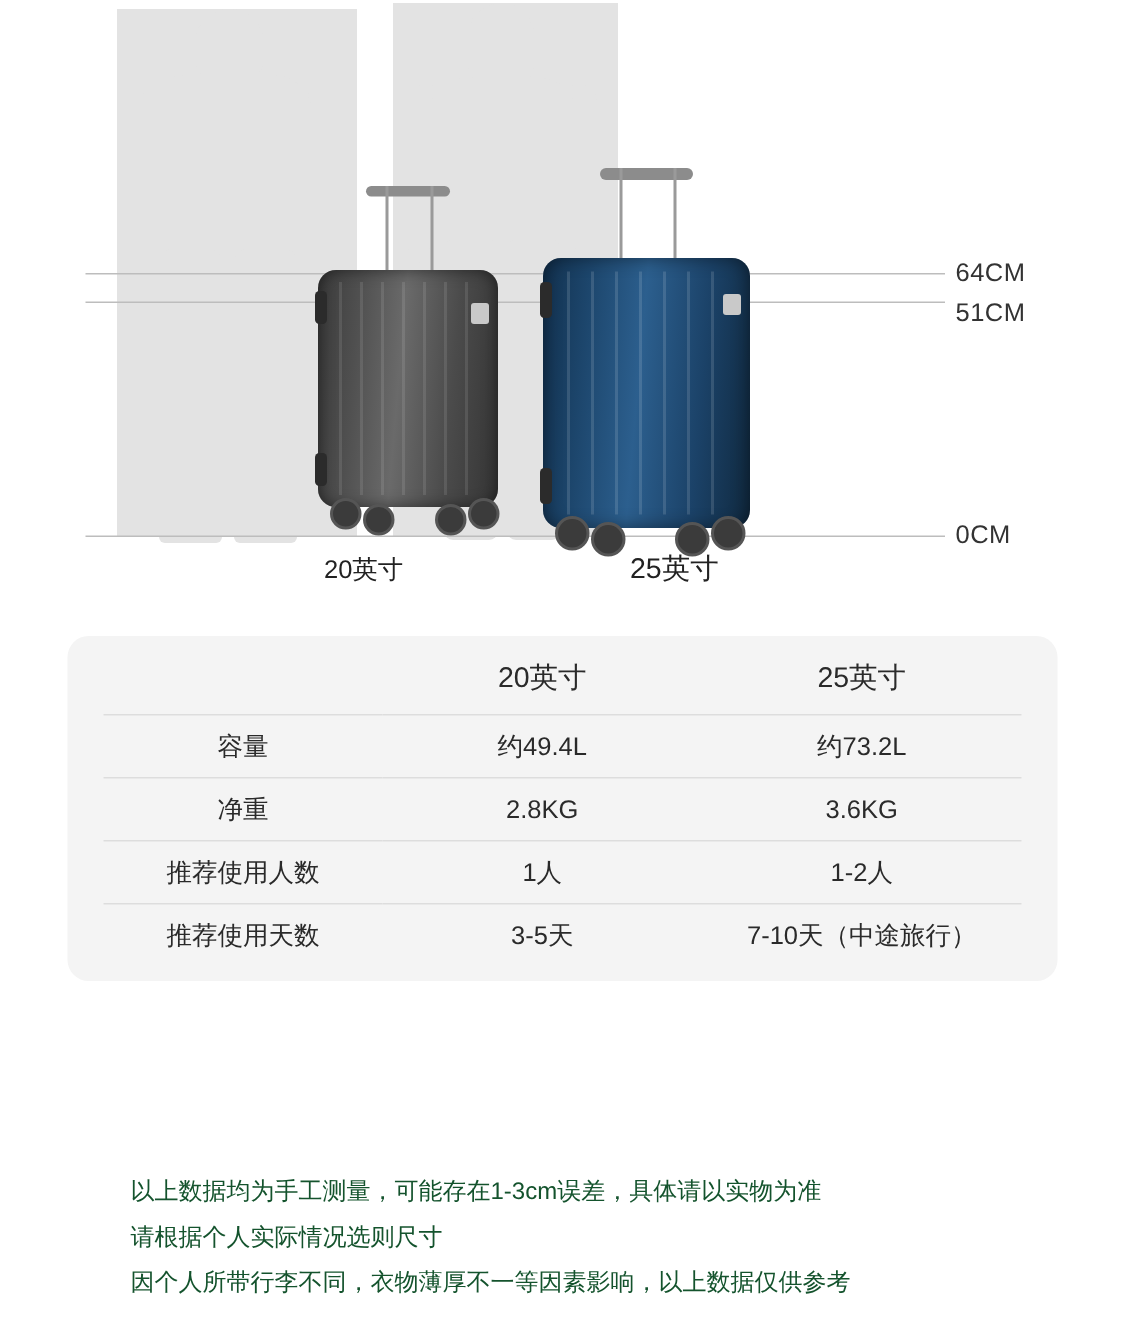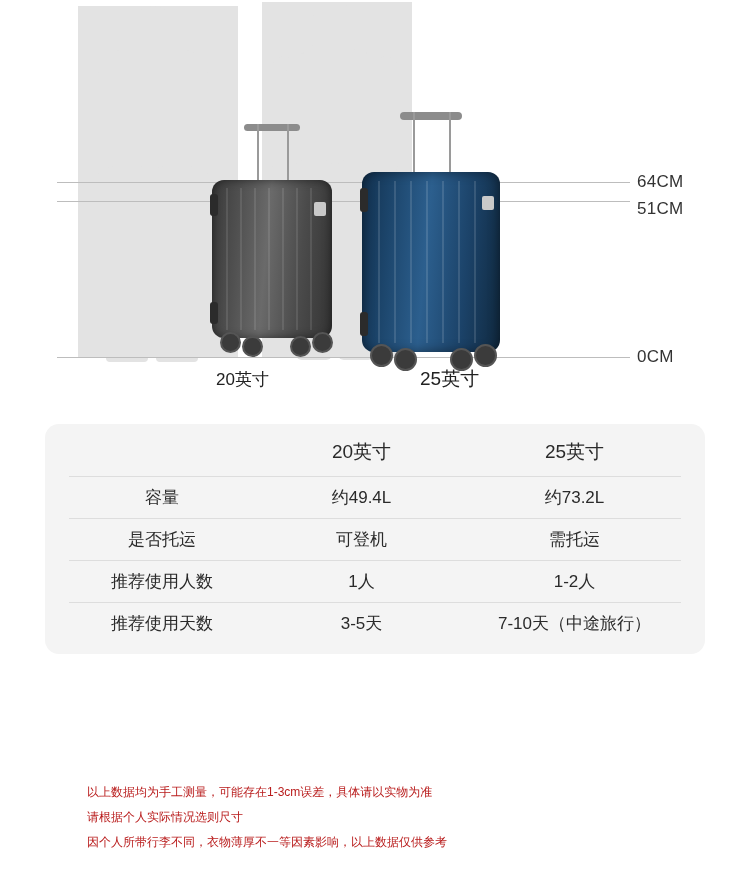--- a/index.html
+++ b/index.html
@@ -282,23 +282,23 @@
 
   
   .notes {
     position: absolute;
     left: 87px;
     top: 784px;
     width: 600px;
   }
   .notes p {
     margin: 0 0 8px 0;
-    font-size: 12px;
+    font-size: 16px;
     line-height: 1.42;
-    color: #b91c1c;
+    color: #14532d;
   }
 </style>
 </head>
 <body>
 
 <div class="hero">
 
   <div class="silhouette sil-man">
     <div class="head"></div>
     <div class="armL"></div>
@@ -394,24 +394,24 @@
     <tbody>
       <tr>
         <td class="label-cell">
           <span class="main">容量</span>
         </td>
         <td>约49.4L</td>
         <td>约73.2L</td>
       </tr>
       <tr>
         <td class="label-cell">
-          <span class="main">是否托运</span>
+          <span class="main">净重</span>
         </td>
-        <td>可登机</td>
-        <td>需托运</td>
+        <td>2.8KG</td>
+        <td>3.6KG</td>
       </tr>
       <tr>
         <td class="label-cell">
           <span class="main">推荐使用人数</span>
         </td>
         <td>1人</td>
         <td>1-2人</td>
       </tr>
       <tr>
         <td class="label-cell">

